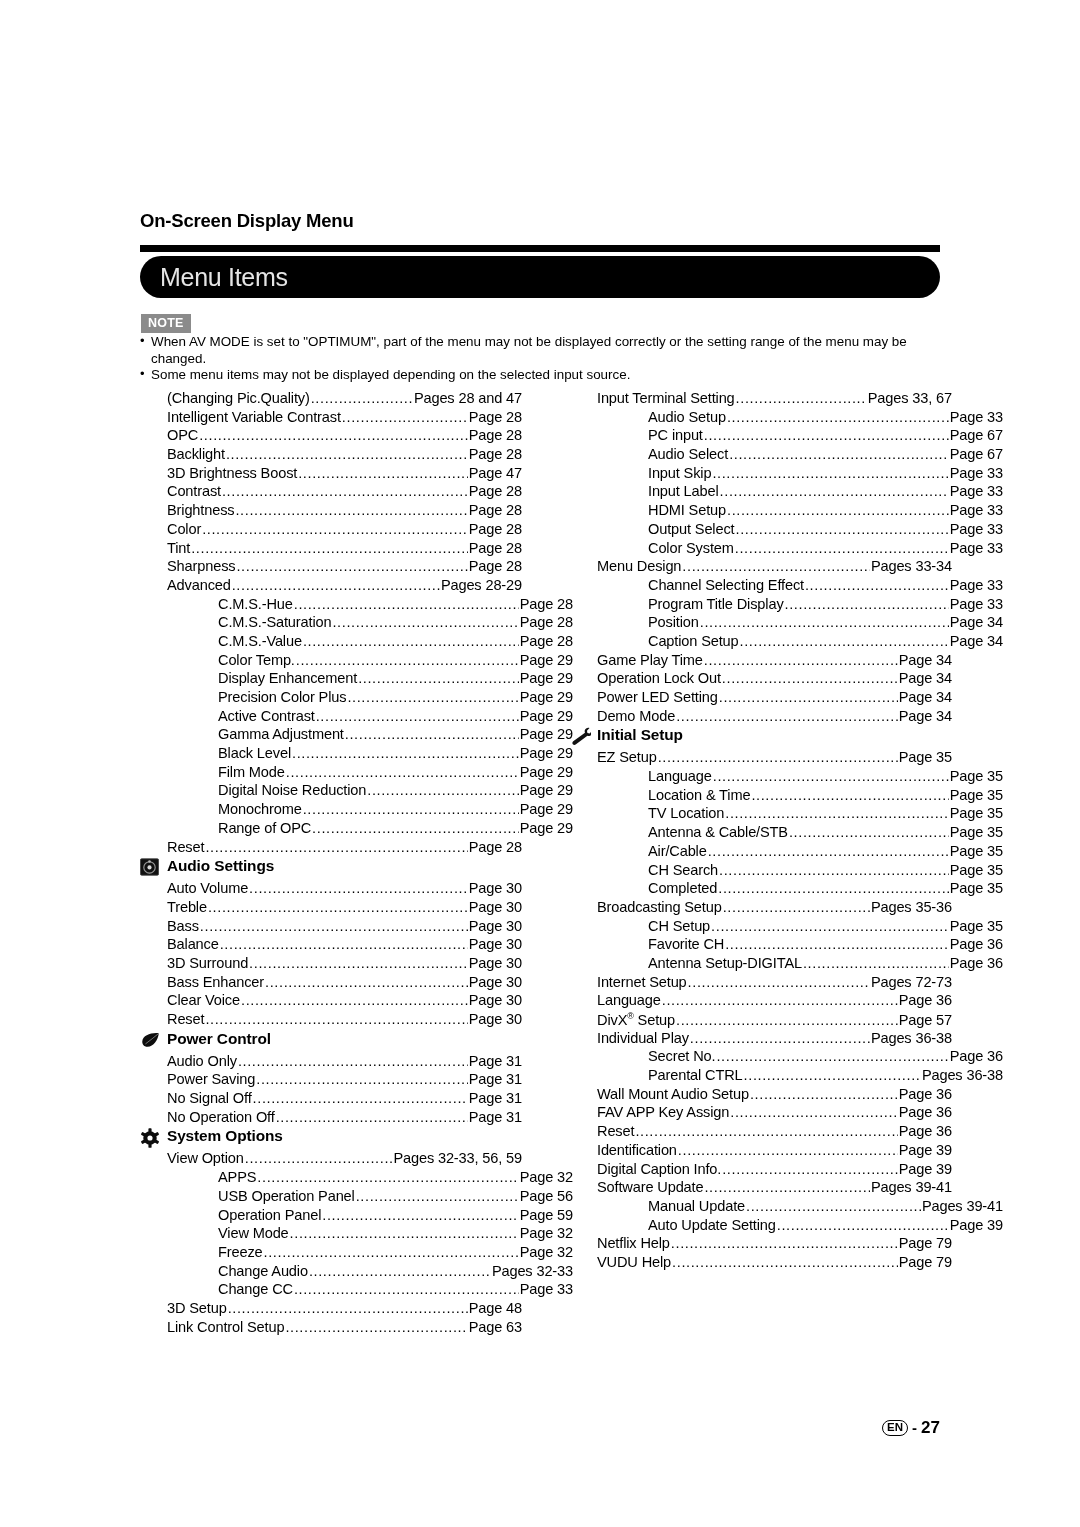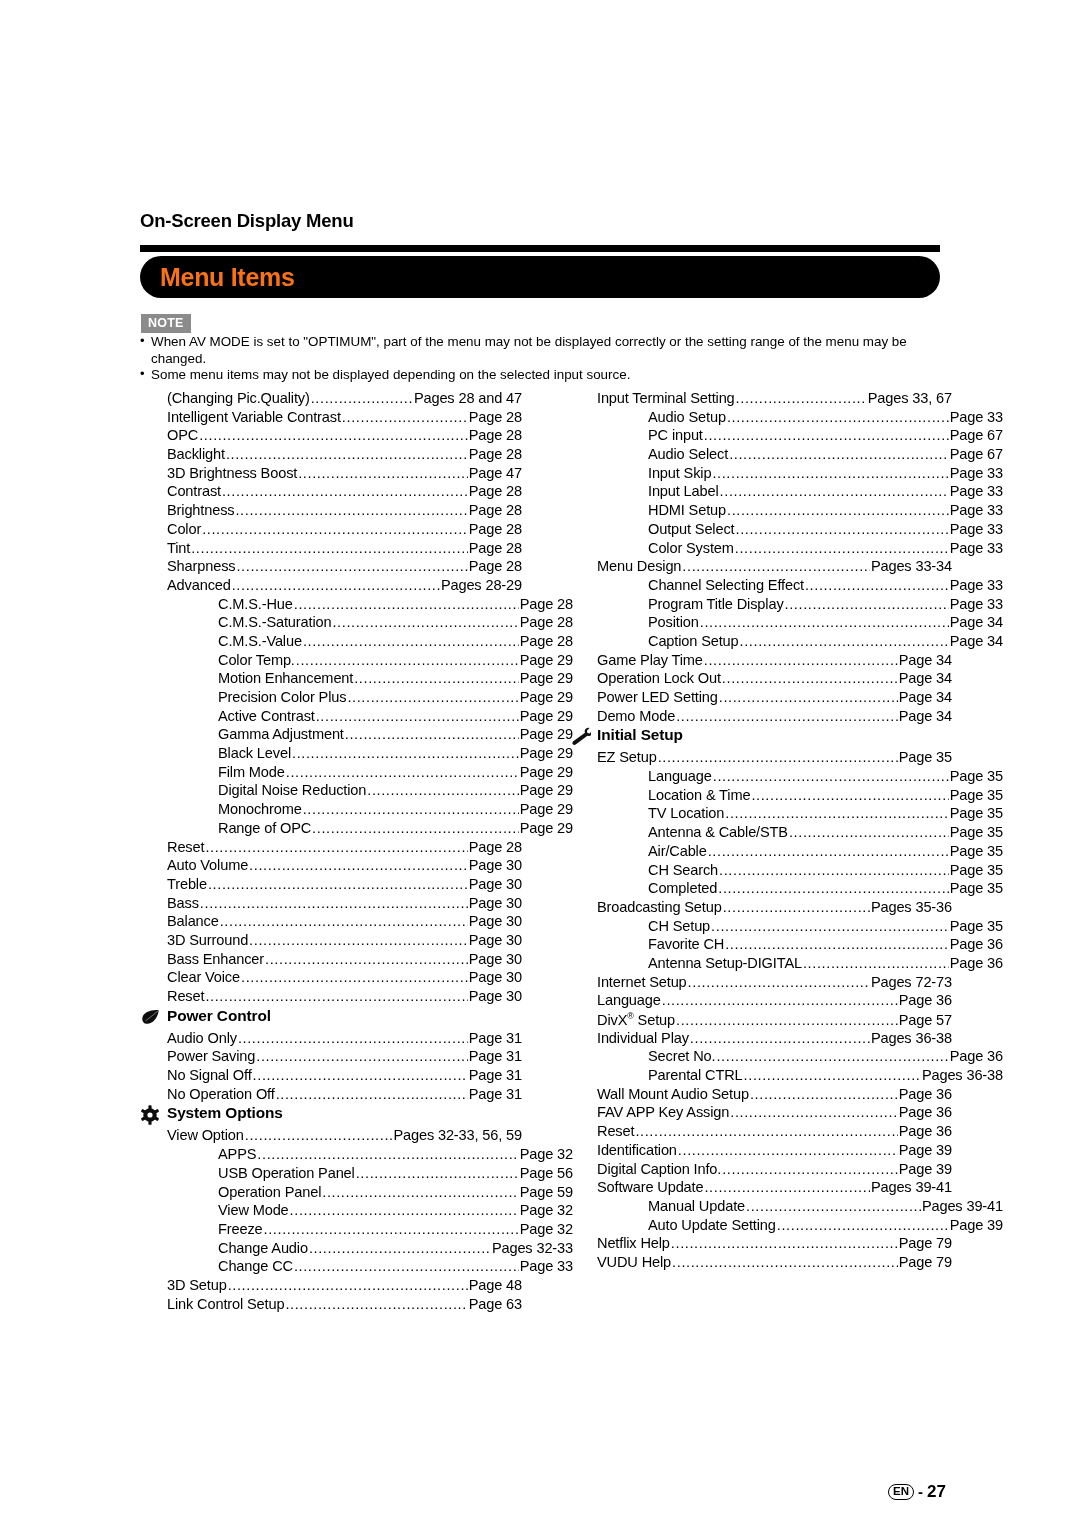--- a/index.html
+++ b/index.html
@@ -46,23 +46,23 @@
     top: 209px;
     width: 800px;
     height: 42px;
     background: #000;
     border-radius: 21px;
   }
   .title-bar span {
     position: absolute;
     left: 20px;
     top: 7px;
-    color: #f97316;
+    color: #e5e5e5;
     font-size: 25px;
-    font-weight: bold;
+    font-weight: normal;
     letter-spacing: -0.3px;
   }
 
   
   .note-badge {
     position: absolute;
     left: 141px;
     top: 267px;
     background: #8b8b8b;
     color: #fff;
@@ -163,26 +163,25 @@
 
   .sup {
     font-size: 9px;
     vertical-align: super;
   }
 
   
   .footer {
     position: absolute;
     left: 0;
-    top: 1435px;
+    top: 1371px;
     width: 940px;
     text-align: right;
     font-size: 15px;
     font-weight: bold;
-    padding-left: 6px;
   }
   .en-badge {
     display: inline-block;
     border: 1.6px solid #000;
     border-radius: 9px;
     font-size: 11.5px;
     font-weight: bold;
     padding: 0px 4px 1px 4px;
     line-height: 13px;
     vertical-align: 2px;
@@ -278,21 +277,21 @@
           <span class="toc-label">C.M.S.-Value</span>
           <span class="toc-leader">.....................................................................</span>
           <span class="toc-page">Page 28</span>
         </div>
         <div class="toc-row ind2">
           <span class="toc-label">Color Temp. </span>
           <span class="toc-leader">.....................................................................</span>
           <span class="toc-page">Page 29</span>
         </div>
         <div class="toc-row ind2">
-          <span class="toc-label">Motion Enhancement</span>
+          <span class="toc-label">Display Enhancement</span>
           <span class="toc-leader">.....................................................................</span>
           <span class="toc-page">Page 29</span>
         </div>
         <div class="toc-row ind2">
           <span class="toc-label">Precision Color Plus</span>
           <span class="toc-leader">.....................................................................</span>
           <span class="toc-page">Page 29</span>
         </div>
         <div class="toc-row ind2">
           <span class="toc-label">Active Contrast</span>
@@ -327,20 +326,29 @@
         <div class="toc-row ind2">
           <span class="toc-label">Range of OPC</span>
           <span class="toc-leader">.....................................................................</span>
           <span class="toc-page">Page 29</span>
         </div>
         <div class="toc-row ind0">
           <span class="toc-label">Reset</span>
           <span class="toc-leader">.....................................................................</span>
           <span class="toc-page">Page 28</span>
         </div>
+      </div>
+      <div class="section-head">
+        <span class="sec-icon"><svg viewBox="0 0 22 20" width="19" height="18">
+            <rect x="0.5" y="0.5" width="21" height="19" rx="1.5" fill="#111" stroke="#444" stroke-width="1"></rect>
+            <circle cx="11" cy="10.5" r="6.6" fill="none" stroke="#999" stroke-width="1.3"></circle>
+            <circle cx="11" cy="10.5" r="2.4" fill="#ddd"></circle>
+            <circle cx="11" cy="3.6" r="1.5" fill="#bbb"></circle>
+          </svg></span>
+        <span class="sec-label">Audio Settings</span>
       </div>
       <div class="toc">
         <div class="toc-row ind0">
           <span class="toc-label">Auto Volume</span>
           <span class="toc-leader">.....................................................................</span>
           <span class="toc-page">Page 30</span>
         </div>
         <div class="toc-row ind0">
           <span class="toc-label">Treble</span>
           <span class="toc-leader">.....................................................................</span>

